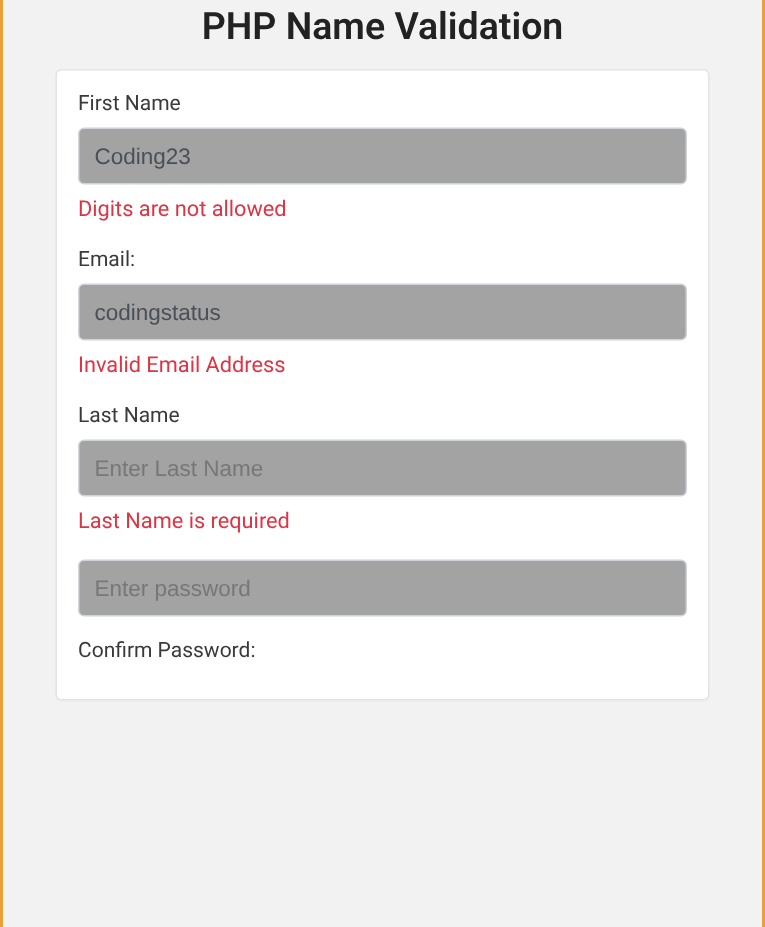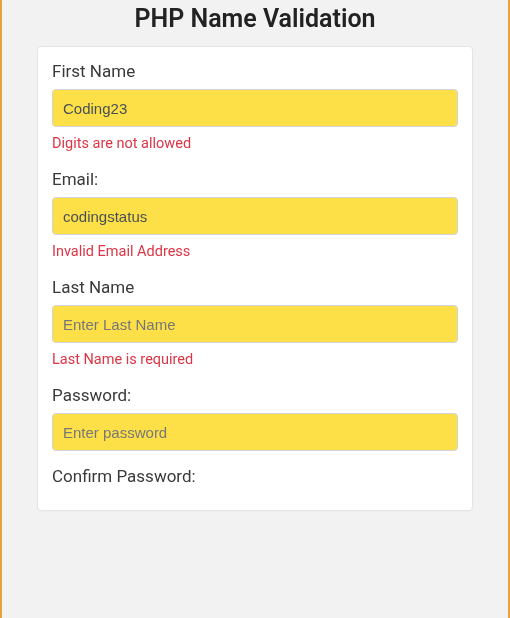--- a/index.html
+++ b/index.html
@@ -37,33 +37,33 @@
     .form-body {
       padding: 14px 14px 16px 14px;
     }
     .form-group {
       margin-bottom: 15px;
     }
     .form-group:last-of-type {
       margin-bottom: 0;
     }
     .label {
-      font-size: 17px;
+      font-size: 14px;
       color: #3a3a3a;
       display: block;
       margin-bottom: 8px;
     }
     .input {
       width: 100%;
       font-size: 15px;
       padding: 8px 10px;
       border: 1px solid #ced4da;
       border-radius: 4px;
       color: #495057;
-      background: #fde047;
+      background: #a3a3a3;
       outline: none;
       height: 38px;
     }
     .input::placeholder {
       color: #777;
     }
     .error {
       color: #dc3545;
       font-size: 14.5px;
       margin-top: 6px;
@@ -91,21 +91,20 @@
         <div class="error">Invalid Email Address</div>
       </div>
 
       <div class="form-group">
         <label class="label">Last Name</label>
         <input class="input" type="text" placeholder="Enter Last Name" style="">
         <div class="error">Last Name is required</div>
       </div>
 
       <div class="form-group">
-        <label class="label">Password:</label>
         <input class="input" type="password" placeholder="Enter password" style="">
       </div>
 
       <div class="form-group">
         <label class="label">Confirm Password:</label>
       </div>
 
     </div>
   </div>
 </div>

